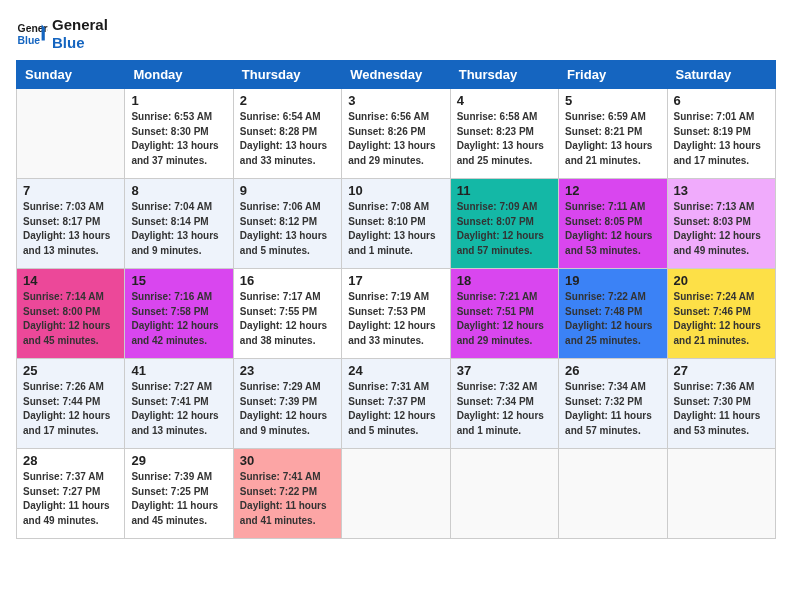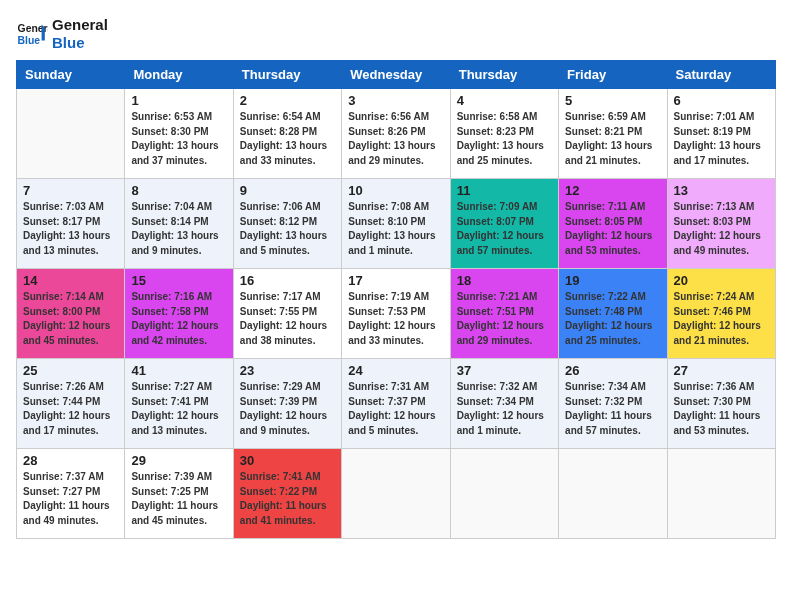--- a/index.html
+++ b/index.html
@@ -238,21 +238,21 @@
       </tr>
       <tr>
         <td style="background-color: rgb(255, 255, 255);">
           <span class="day-number">28</span>
           <div class="day-info">Sunrise: 7:37 AM<br>Sunset: 7:27 PM<br>Daylight: 11 hours<br>and 49 minutes.</div>
         </td>
         <td style="background-color: rgb(255, 255, 255);">
           <span class="day-number">29</span>
           <div class="day-info">Sunrise: 7:39 AM<br>Sunset: 7:25 PM<br>Daylight: 11 hours<br>and 45 minutes.</div>
         </td>
-        <td style="background-color: #ef4444;">
+        <td style="background-color: #fca5a5;">
           <span class="day-number">30</span>
           <div class="day-info">Sunrise: 7:41 AM<br>Sunset: 7:22 PM<br>Daylight: 11 hours<br>and 41 minutes.</div>
         </td>
         <td class="empty"></td>
         <td class="empty"></td>
         <td class="empty"></td>
         <td class="empty"></td>
       </tr>
     </tbody>
 </table>

